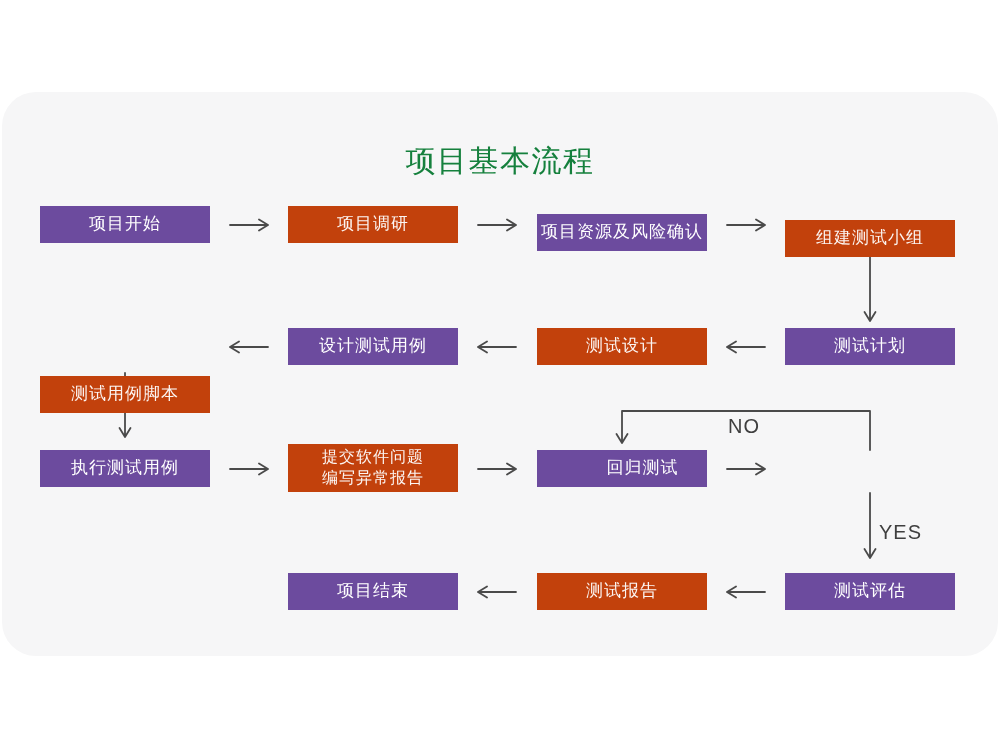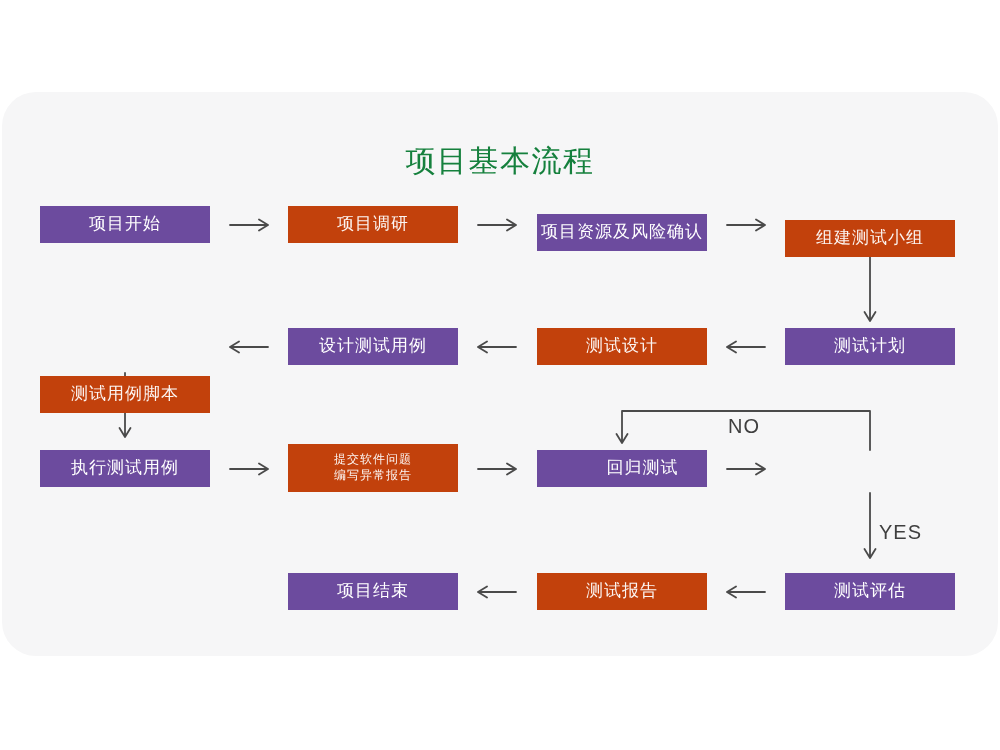--- a/index.html
+++ b/index.html
@@ -53,21 +53,21 @@
     align-items: center;
     justify-content: center;
     text-align: center;
     font-size: 17px;
     letter-spacing: 1px;
     color: #ffffff;
     line-height: 1.3;
   }
   .node.purple { background: #6c4b9e; }
   .node.gray   { background: #c2410c; color: rgba(255,255,255,0.95); text-align: right; }
-  .node.two-line { height: 48px; font-size: 12px; }
+  .node.two-line { height: 48px; font-size: 16px; }
 
   .edge-label {
     position: absolute;
     font-size: 20px;
     color: #3f3f3f;
     letter-spacing: 1px;
   }
   .edge-label.no  { left: 744px; top: 426px; transform: translate(-50%, -50%); }
   .edge-label.yes { left: 879px; top: 532px; transform: translateY(-50%); }
 </style>

